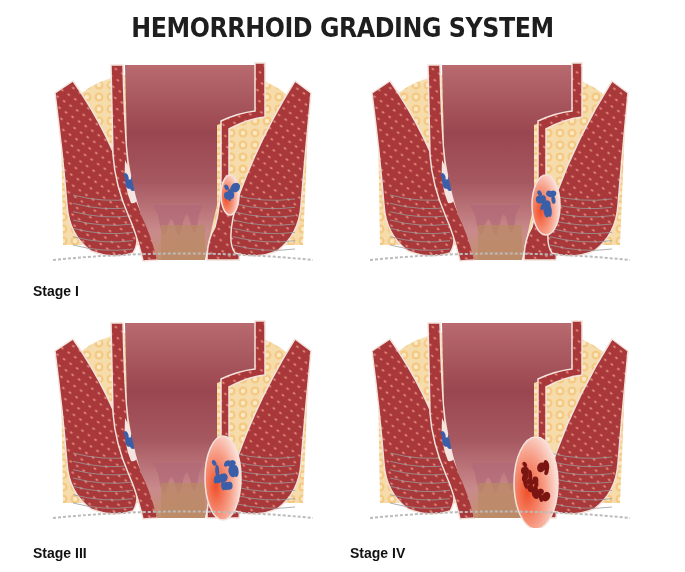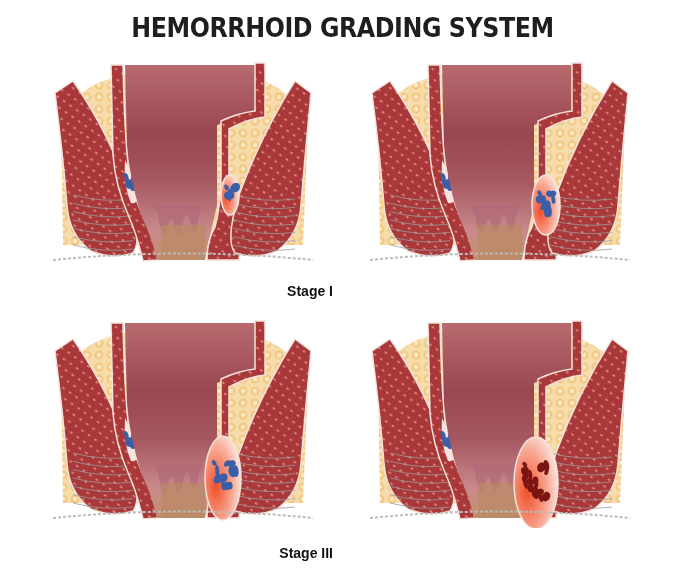--- a/index.html
+++ b/index.html
@@ -5,21 +5,21 @@
   html, body { margin: 0; padding: 0; background: #ffffff; }
   body { width: 685px; height: 572px; position: relative; overflow: hidden; font-family: "Liberation Sans", sans-serif; }
   .title {
     position: absolute; left: 0; top: 12px; width: 685px; text-align: center;
     font-family: "DejaVu Sans", sans-serif; font-weight: bold; font-size: 27px;
     letter-spacing: -0.5px; color: #1e1e1e; transform: scaleX(0.88); transform-origin: center;
   }
   .panel { position: absolute; width: 300px; height: 235px; }
   .panel svg { position: absolute; left: 0; top: 0; width: 300px; height: 215px; }
   .panel .label {
-    position: absolute; left: 0; width: 300px; text-align: right;
+    position: absolute; left: 0; width: 300px; text-align: left;
     font-family: "Liberation Sans", sans-serif; font-weight: bold; font-size: 14px; color: #111;
   }
   #p1 { left: 33px; top: 55px; }
   #p2 { left: 350px; top: 55px; }
   #p3 { left: 33px; top: 313px; }
   #p4 { left: 350px; top: 313px; }
   #p1 .label, #p2 .label { top: 228px; }
   #p3 .label, #p4 .label { top: 232px; }
 </style>
 </head>
@@ -301,13 +301,14 @@
         <ellipse cx="185.80000000000004" cy="180.1200000000001" rx="4" ry="6" fill="#7a1512" transform="rotate(-11 185.80000000000004 180.1200000000001)"></ellipse>
         <ellipse cx="196.40000000000003" cy="159.20000000000013" rx="2" ry="3" fill="#7a1512" transform="rotate(18 196.40000000000003 159.20000000000013)"></ellipse>
         <ellipse cx="180.60000000000002" cy="175.24000000000012" rx="3" ry="4" fill="#7a1512" transform="rotate(-13 180.60000000000002 175.24000000000012)"></ellipse>
         <ellipse cx="191.20000000000005" cy="154.32000000000014" rx="4" ry="5" fill="#7a1512" transform="rotate(16 191.20000000000005 154.32000000000014)"></ellipse>
         <ellipse cx="175.40000000000003" cy="170.36000000000016" rx="2" ry="6" fill="#7a1512" transform="rotate(-15 175.40000000000003 170.36000000000016)"></ellipse>
     </g>
     <g>
       <path d="M20 205 Q150 192 280 205" stroke="#bbbbbb" stroke-width="2" stroke-dasharray="3 2" fill="none"></path>
     </g>
   </svg>
+  <div class="label">Stage IV</div>
 </div>
 
 </body></html>

